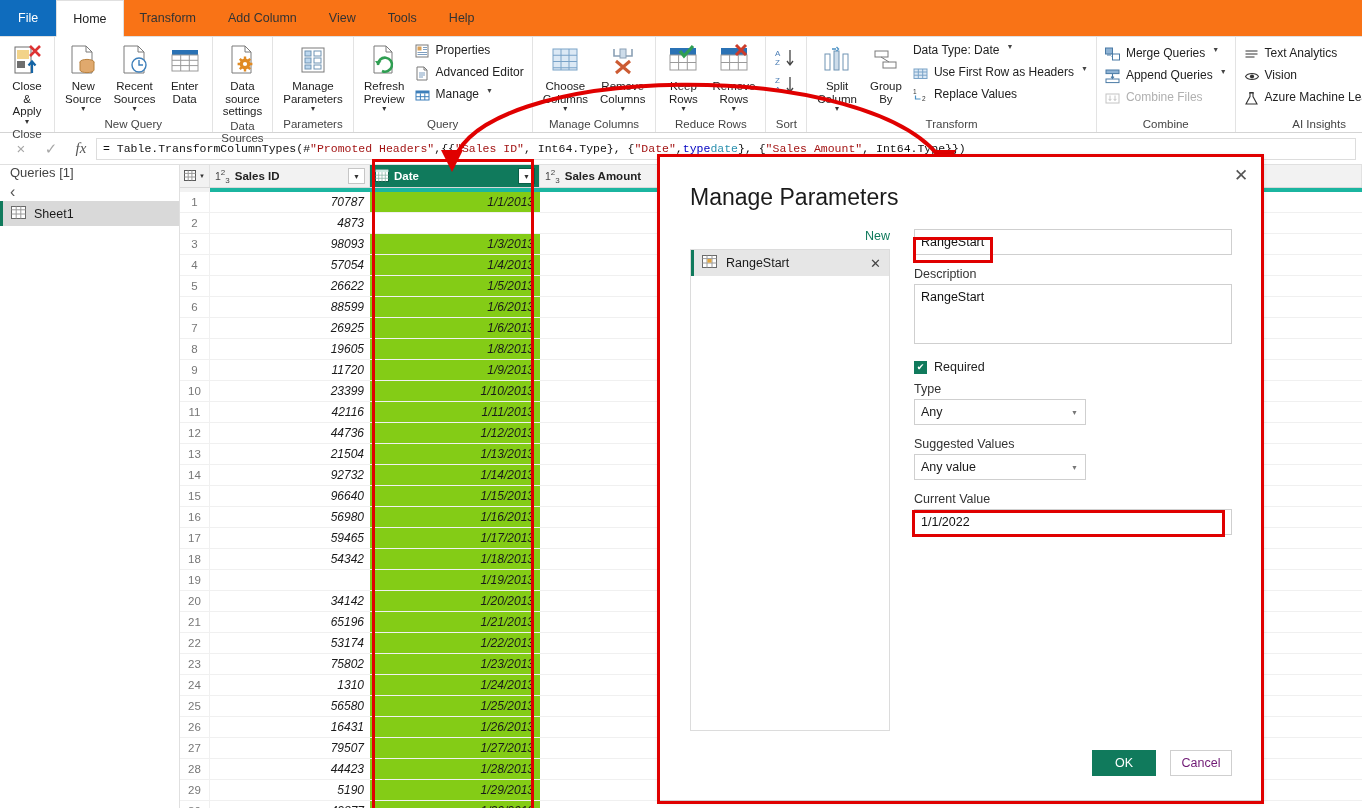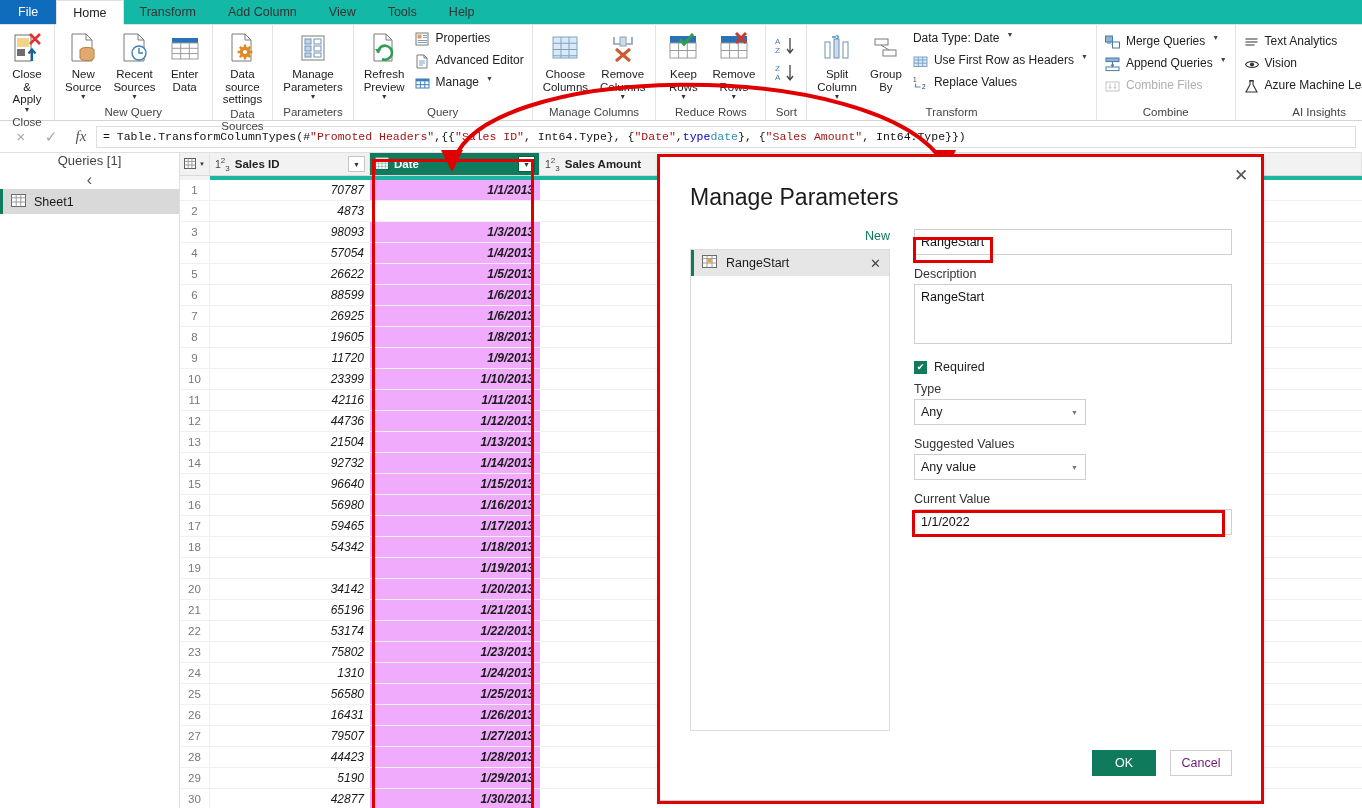--- a/index.html
+++ b/index.html
@@ -5,21 +5,21 @@
   * { box-sizing: border-box; }
   html, body { margin:0; padding:0; }
   body {
     width:1362px; height:808px;
     font-family:"Liberation Sans", sans-serif;
     font-size:12px; color:#1a1a1a;
     background:#ffffff; overflow:hidden; position:relative;
   }
 
   
-  .tabbar { height:25px; background:#14b8a6; display:flex; align-items:stretch;
+  .tabbar { height:37px; background:#f97316; display:flex; align-items:stretch;
             border-bottom:1px solid #e0e0e0; }
   .tab { padding:0 16px; display:flex; align-items:center; font-size:12.5px;
          color:#333; cursor:default; }
   .tab.file { background:#0f6cbd; color:#fff; font-weight:400; padding:0 18px; }
   .tab.active { background:#fff; color:#222; border:1px solid #e0e0e0;
                 border-bottom:1px solid #fff; margin-bottom:-1px; }
 
   
   .ribbon { height:96px; background:#fff; border-bottom:1px solid #d4d4d4;
             display:flex; align-items:stretch; position:relative; }
@@ -58,21 +58,21 @@
   .s-str { color:#a31515; }
   .s-kw  { color:#0000c0; }
   .s-ty  { color:#2b91af; }
   .s-pl  { color:#111; }
 
   
   .main { display:flex; height:calc(808px - 25px - 96px - 32px); }
 
   
   .qpane { width:180px; border-right:1px solid #e0e0e0; background:#fff; flex:0 0 180px; }
-  .qhead { height:36px; display:flex; align-items:center; padding:0 10px;
+  .qhead { height:36px; display:flex; align-items:flex-start; padding:0 10px;
            justify-content:space-between; color:#444; font-size:13px;flex-direction:column; }
   .qitem { height:25px; display:flex; align-items:center; gap:8px; padding:0 8px;
            background:#d9d9d9; border-left:3px solid #107a5c; font-size:12.5px; }
 
   
   .grid { flex:1; position:relative; overflow:hidden; background:#fff; }
   .ghead { display:flex; height:23px; background:#f2f2f2;
            border-bottom:1px solid #d9d9d9; }
   .gh { display:flex; align-items:center; gap:5px; padding:0 5px; font-size:11.5px;
         font-weight:bold; color:#222; border-right:1px solid #e2e2e2;
@@ -87,21 +87,21 @@
   .colbar { display:flex; height:4px; }
   .cb { background:#1bb5a0; height:4px; }
   .cb.gap { background:#f2f2f2; }
   .grow { display:flex; height:21px; border-bottom:1px solid #f0f0f0;
           font-size:12px; font-style:italic; }
   .rn { width:30px; flex:0 0 30px; text-align:center; color:#777; font-style:normal;
         font-size:11.5px; display:flex; align-items:center; justify-content:center;
         background:#fff; border-right:1px solid #f0f0f0; }
   .cell { display:flex; align-items:center; justify-content:flex-end; padding:0 6px;
           overflow:hidden; white-space:nowrap; }
-  .cell.shade { background:#f0abfc;font-weight:bold; }
+  .cell.shade { background:#84cc16; }
 
   
   .rbox { position:absolute; border:3px solid #e00000; pointer-events:none; z-index:40; }
   .arc { position:absolute; left:0; top:0; width:1362px; height:808px;
          pointer-events:none; z-index:45; }
 
   
   .dlg { position:absolute; left:659px; top:155px; width:604px; height:646px;
          background:#fff; border:1px solid #cfcfcf; z-index:50;
          box-shadow:0 1px 5px rgba(0,0,0,.18); }

